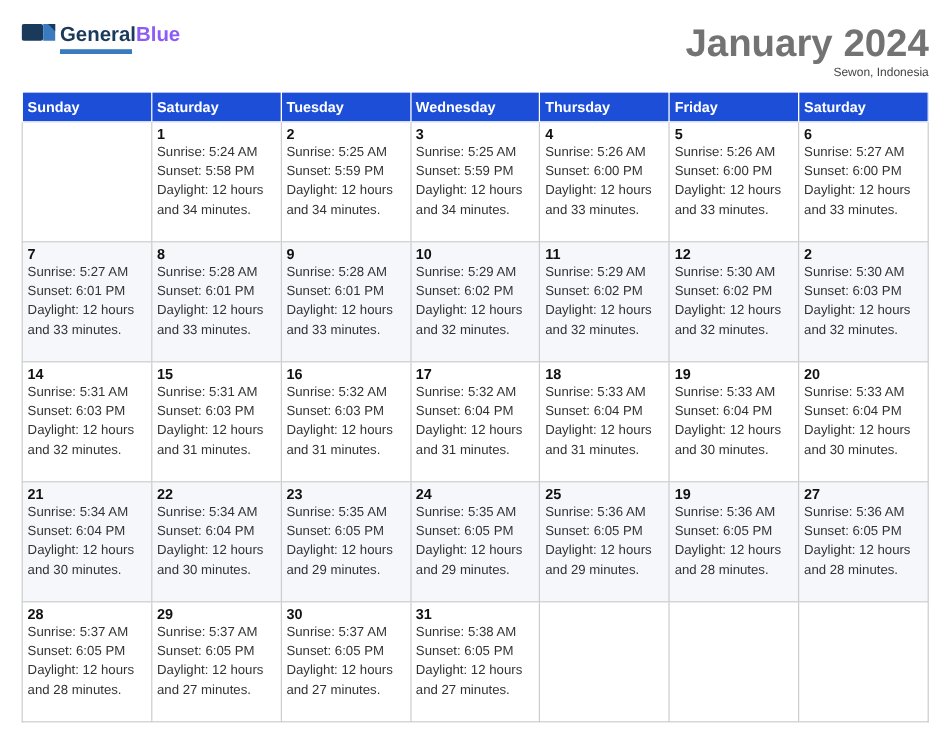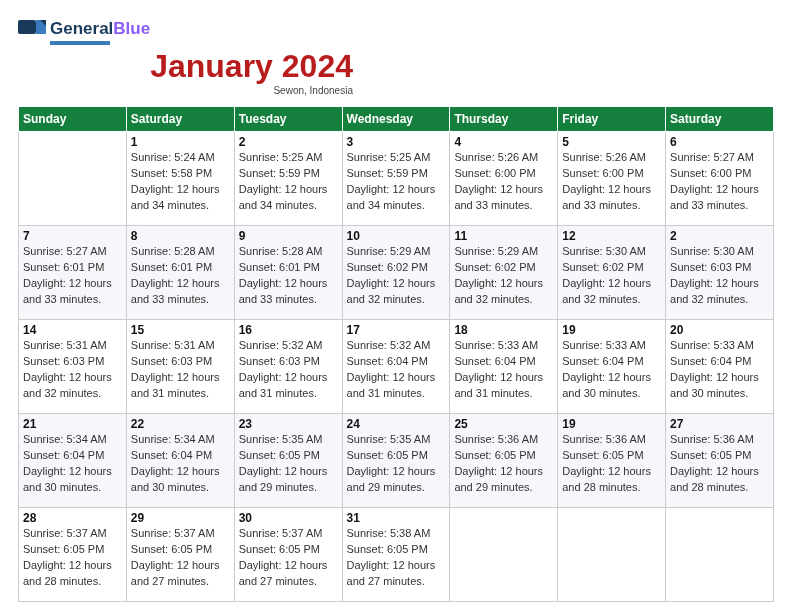--- a/index.html
+++ b/index.html
@@ -12,20 +12,21 @@
     }
     .page {
       width: 792px;
       height: 612px;
       padding: 18px 18px 10px 18px;
       display: flex;
       flex-direction: column;
     }
     .header {
       display: flex;
+      justify-content: space-between;
       align-items: flex-start;
       margin-bottom: 10px;
     }
     .logo {
       display: flex;
       flex-direction: column;
       align-items: flex-start;
     }
     .logo-row {
       display: flex;
@@ -37,35 +38,34 @@
       height: 4px;
       background: #3a7abf;
       margin-top: 2px;
     }
     .title-block {
       text-align: right;
     }
     .title-main {
       font-size: 32px;
       font-weight: bold;
-      color: #b91c1c;
-      margin-top: 30px;
+      color: #737373;
     }
     .title-sub {
       font-size: 10px;
       color: #444;
     }
     .calendar {
       flex: 1;
       border-collapse: collapse;
       width: 100%;
       table-layout: fixed;
     }
     .calendar th {
-      background: #15803d;
+      background: #1d4ed8;
       color: #fff;
       font-size: 12px;
       font-weight: bold;
       padding: 5px 4px;
       text-align: left;
       border: 1px solid #fff;
     }
     .calendar td {
       border: 1px solid #ccc;
       vertical-align: top;

